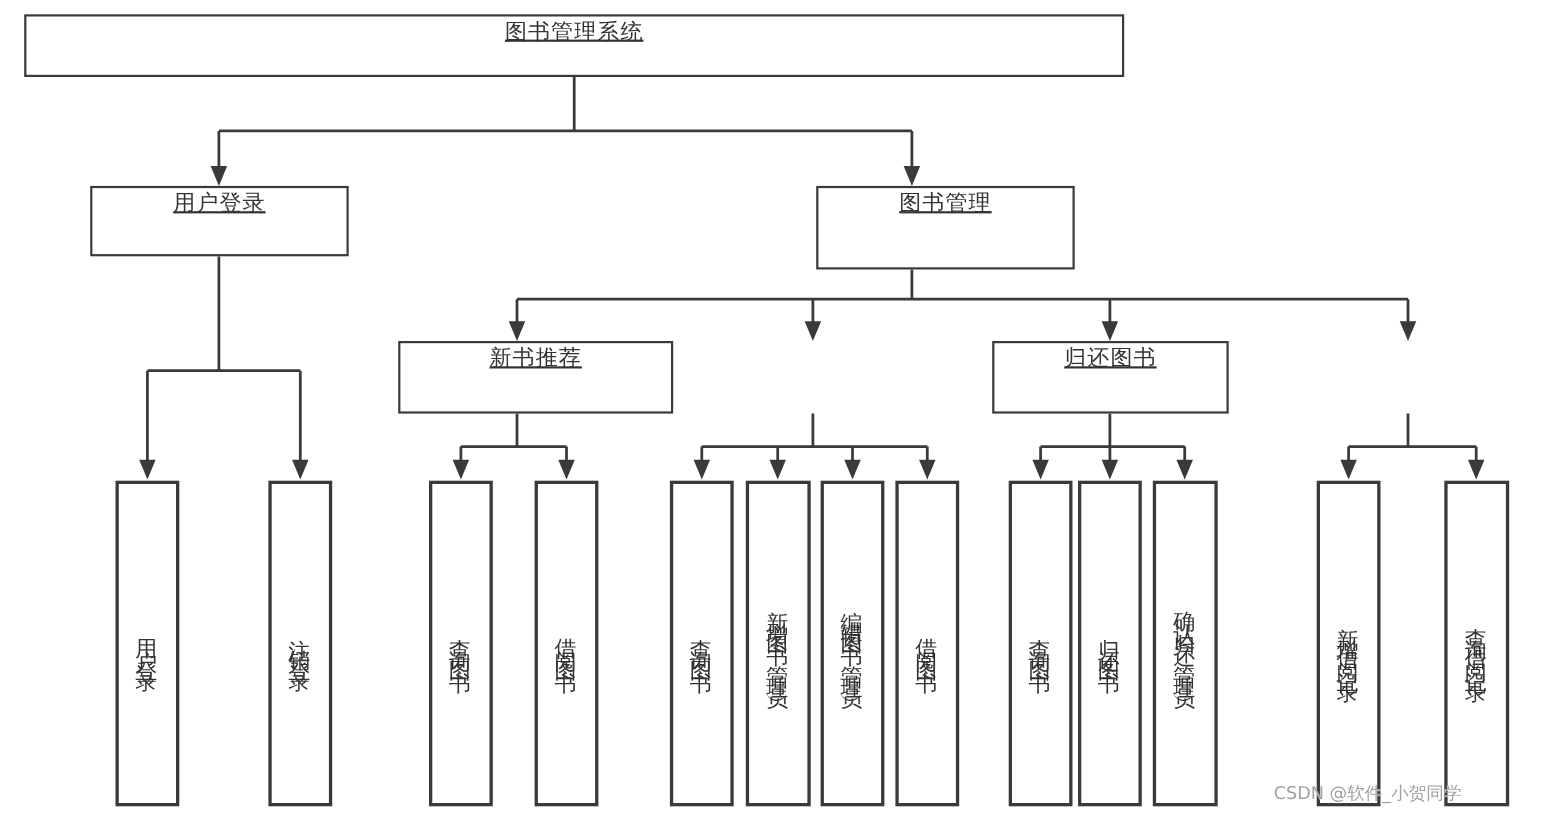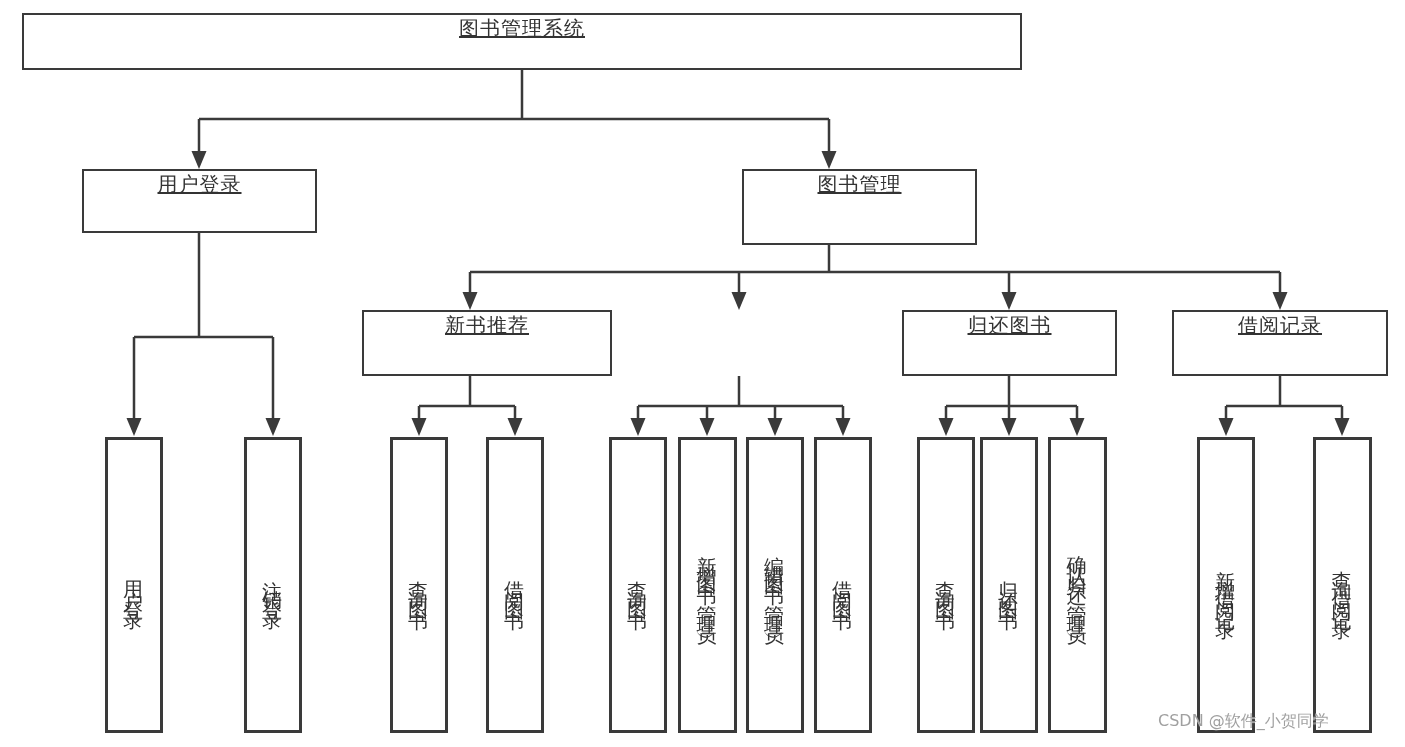--- a/index.html
+++ b/index.html
@@ -120,23 +120,20 @@
   <div class="hbox" style="left:742px;top:169px;width:235px;height:76px">
     <span>图书管理</span>
   </div>
 
   <div class="hbox" style="left:362px;top:310px;width:250px;height:66px">
     <span>新书推荐</span>
   </div>
   <div class="hbox" style="left:902px;top:310px;width:215px;height:66px">
     <span>归还图书</span>
   </div>
-  <div class="hbox" style="left:1172px;top:310px;width:216px;height:66px">
-    <span>借阅记录</span>
-  </div>
 
   <div class="vbox" style="left:105px">
     <span class="vtext">用户登录</span>
   </div>
   <div class="vbox" style="left:244px">
     <span class="vtext">注销登录</span>
   </div>
 
   <div class="vbox" style="left:390px">
     <span class="vtext">查询图书</span>

